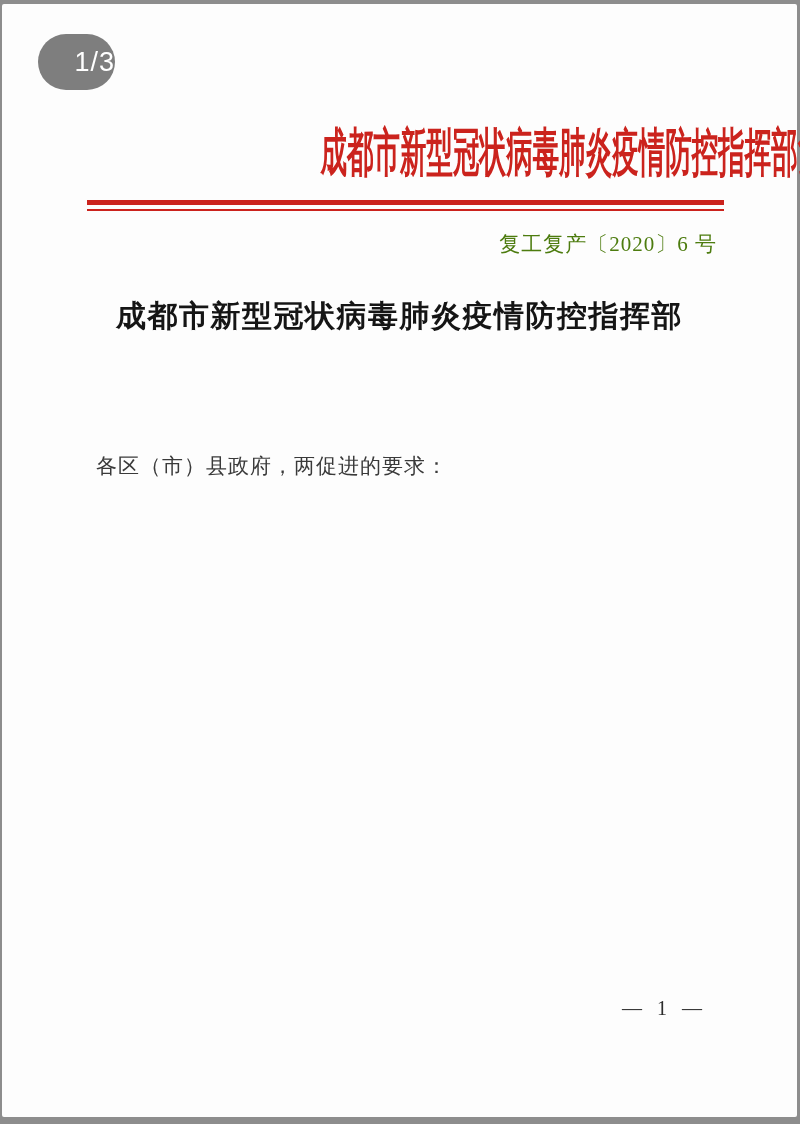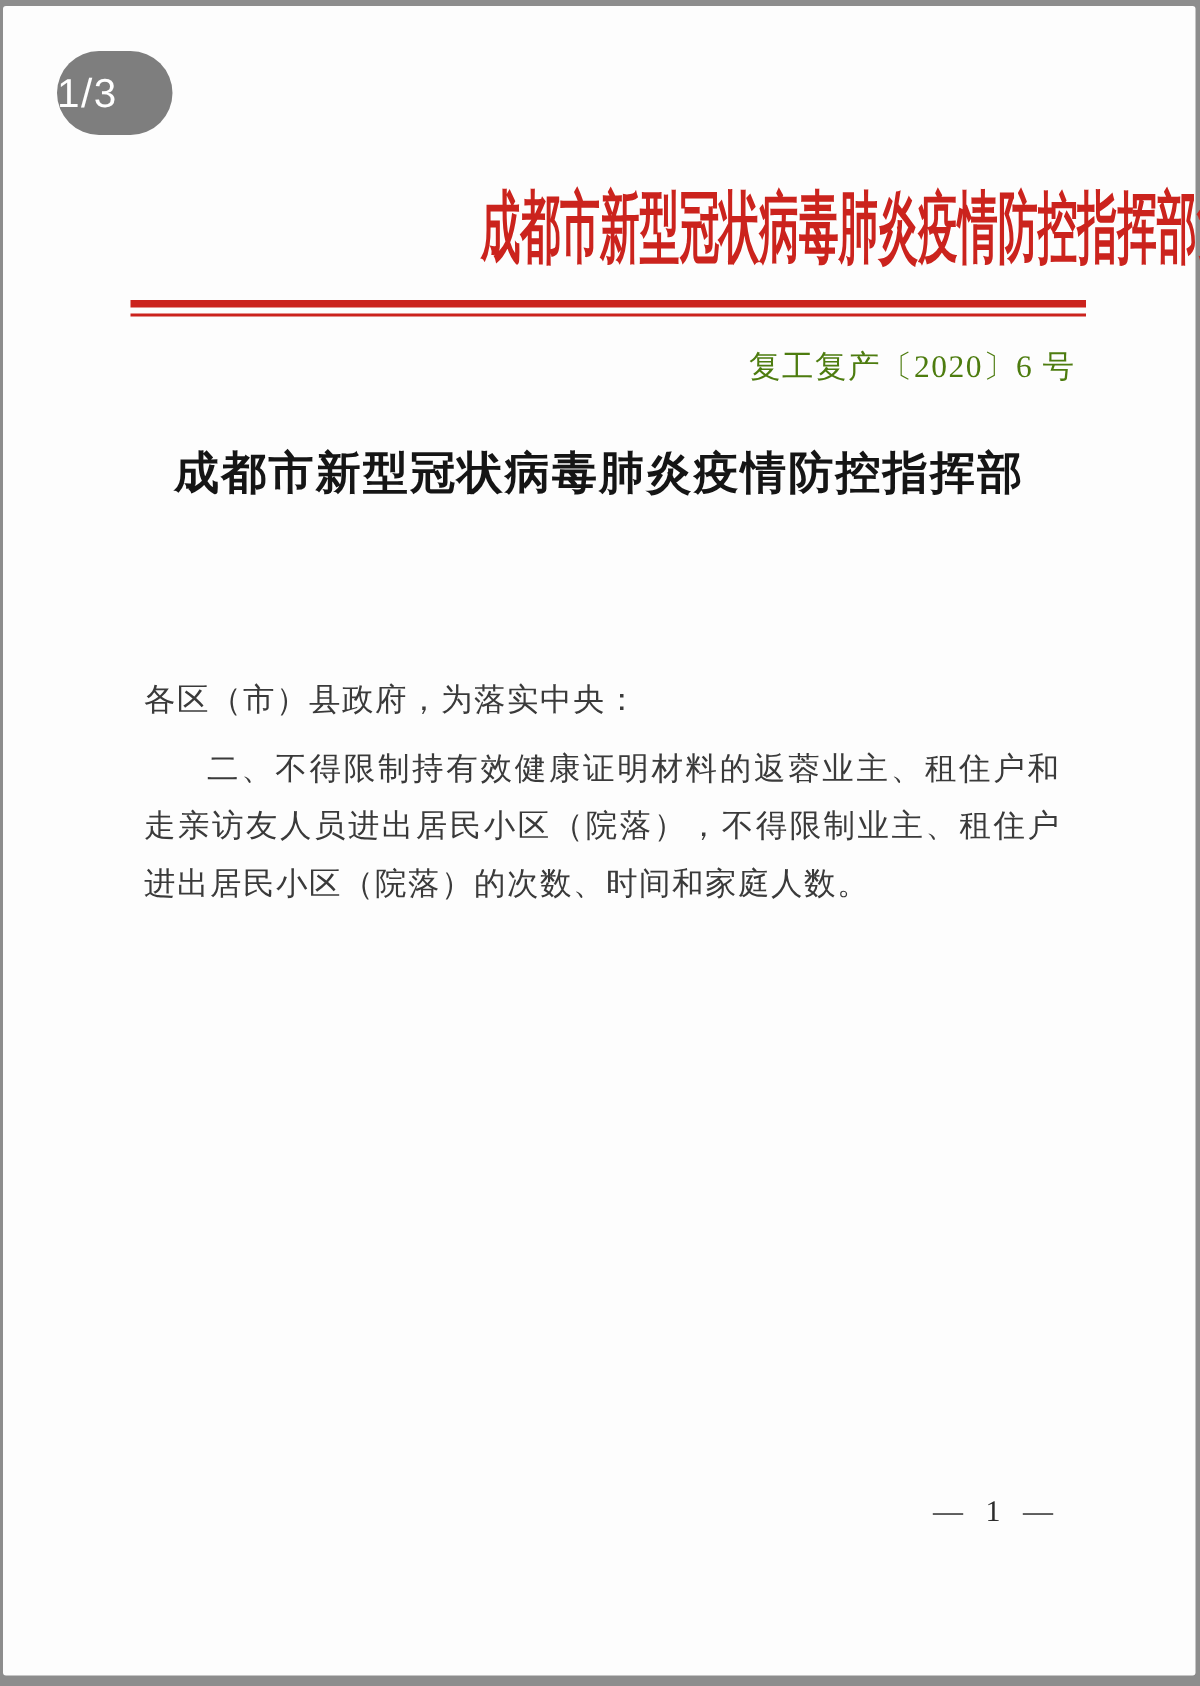--- a/index.html
+++ b/index.html
@@ -20,21 +20,21 @@
     background: #fdfdfd;
     border-radius: 2px;
   }
   
   .page-indicator {
     position: absolute;
     left: 38px; top: 34px;
     width: 77px; height: 56px;
     background: #7e7e7e;
     border-radius: 28px;
-    display: flex; align-items: center; justify-content: flex-start;
+    display: flex; align-items: center; justify-content: flex-end;
     color: #ffffff;
     font-family: "Liberation Sans", "DejaVu Sans", sans-serif;
     font-size: 27px;
     letter-spacing: 1px;
   }
   
   .org-name-wrap {
     position: absolute;
     left: 0; right: 0; top: 112px; height: 74px;
     text-align: center;
@@ -107,22 +107,21 @@
 
     <div class="letterhead-divider"></div>
 
     <div class="doc-number">复工复产〔2020〕6 号</div>
 
     <div class="doc-title">
       <div>成都市新型冠状病毒肺炎疫情防控指挥部</div>
     </div>
 
     <div class="doc-body">
-      <p class="salutation">各区（市）县政府，为落实中央：</p>
-      <p class="para">二、不得限制持有效健康证明材料的返蓉业主、租住户和走亲访友人员进出居民小区（院落），不得限制业主、租住户进出居民小区（院落）的次数、时间和家庭人数。</p>
+      <p class="salutation">各区（市）县政府，两促进的要求：</p>
     </div>
 
     <div class="page-number">— 1 —</div>
   </div>
 
   <div class="page-indicator">
     <span>1/3</span>
   </div>
 </div>
 

